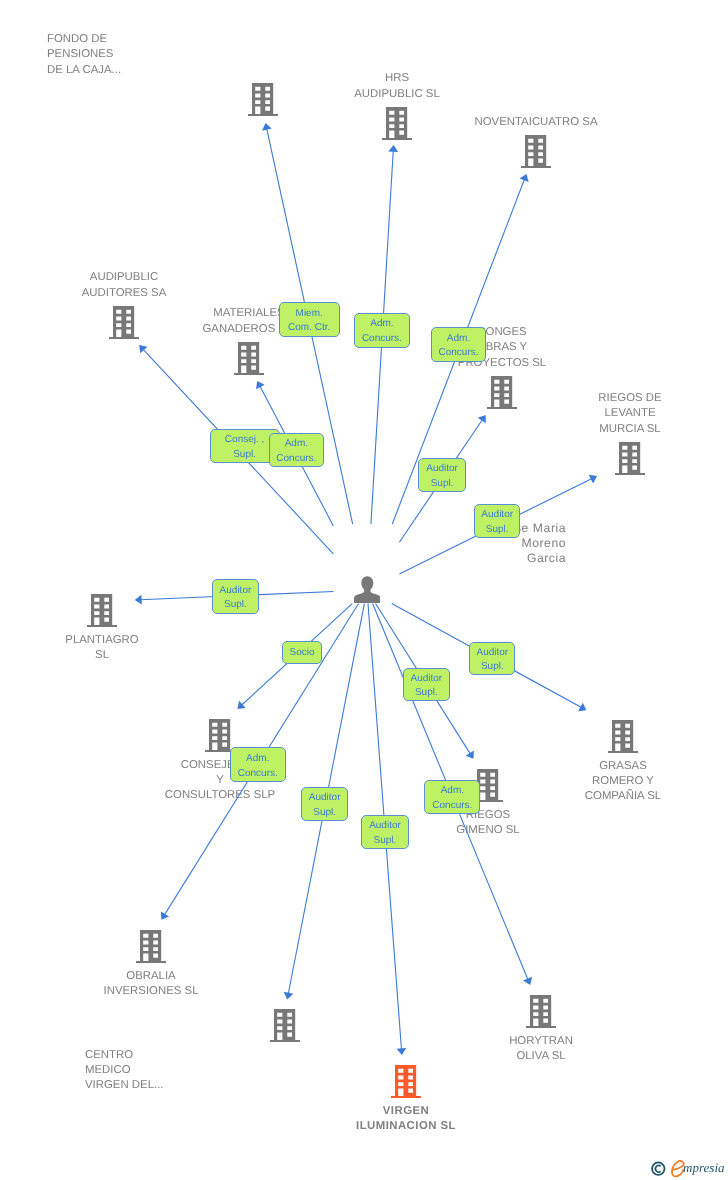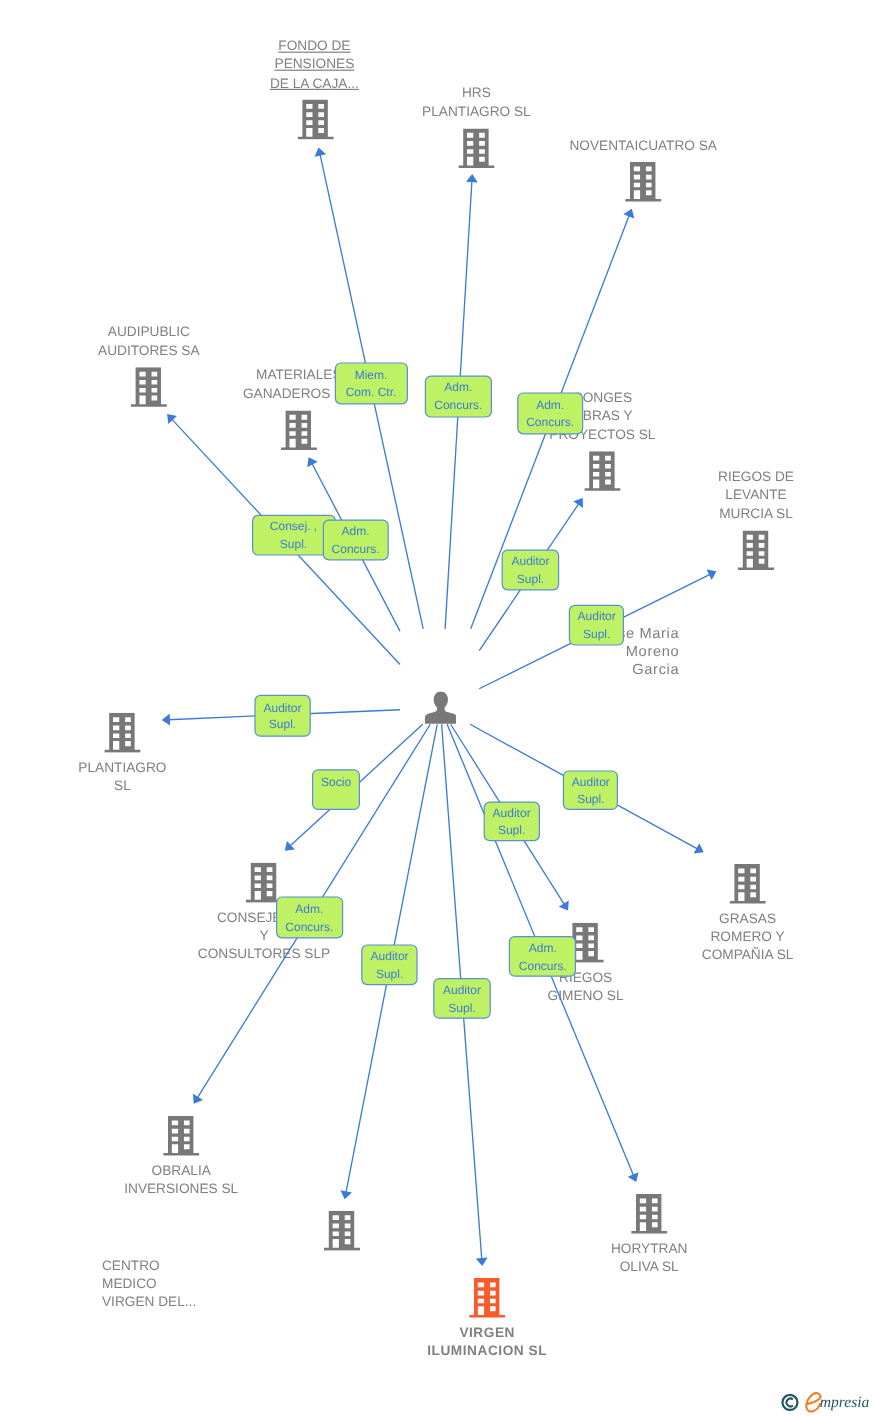--- a/index.html
+++ b/index.html
@@ -17,30 +17,30 @@
 </style>
 </head>
 <body>
 
 <div id="canvas">
   <div id="nodes-layer">
       <div class="node" style="left: 0px; top: 0px;">
         <svg width="30.4" height="33.4" viewBox="0 0 30.4 33.4" style="position: absolute; left: 247.8px; top: 83px;">
           <path d="M4 0 H25.2 V30.9 H30.4 V33.4 H0 V30.9 H4 Z M7.2 3.7 H12.4 V7.7 H7.2 Z M17.3 3.7 H22 V7.7 H17.3 Z M7.2 10.6 H12.4 V14.5 H7.2 Z M17.3 10.6 H22 V14.5 H17.3 Z M7.2 17.3 H12.4 V21.1 H7.2 Z M17.3 17.3 H22 V21.1 H17.3 Z M7.2 23.6 H12.4 V30.9 H7.2 Z M17.3 23.6 H22 V27.8 H17.3 Z" fill-rule="evenodd" fill="#787878"></path>
         </svg>
-        <div class="node-caption" style="left: 62px; width: 400px; text-align: center; top: 32.1px; text-decoration: underline;">FONDO DE
+        <div class="node-caption" style="left: 47px; width: 400px; text-align: left; top: 32.1px;">FONDO DE
 PENSIONES
 DE LA CAJA...</div>
       </div>
       <div class="node" style="left: 0px; top: 0px;">
         <svg width="30.4" height="33.4" viewBox="0 0 30.4 33.4" style="position: absolute; left: 381.8px; top: 107px;">
           <path d="M4 0 H25.2 V30.9 H30.4 V33.4 H0 V30.9 H4 Z M7.2 3.7 H12.4 V7.7 H7.2 Z M17.3 3.7 H22 V7.7 H17.3 Z M7.2 10.6 H12.4 V14.5 H7.2 Z M17.3 10.6 H22 V14.5 H17.3 Z M7.2 17.3 H12.4 V21.1 H7.2 Z M17.3 17.3 H22 V21.1 H17.3 Z M7.2 23.6 H12.4 V30.9 H7.2 Z M17.3 23.6 H22 V27.8 H17.3 Z" fill-rule="evenodd" fill="#787878"></path>
         </svg>
         <div class="node-caption" style="left: 197px; width: 400px; text-align: center; top: 71.4px;">HRS
-PLANTIAGRO SL</div>
+AUDIPUBLIC SL</div>
       </div>
       <div class="node" style="left: 0px; top: 0px;">
         <svg width="30.4" height="33.4" viewBox="0 0 30.4 33.4" style="position: absolute; left: 520.8px; top: 135px;">
           <path d="M4 0 H25.2 V30.9 H30.4 V33.4 H0 V30.9 H4 Z M7.2 3.7 H12.4 V7.7 H7.2 Z M17.3 3.7 H22 V7.7 H17.3 Z M7.2 10.6 H12.4 V14.5 H7.2 Z M17.3 10.6 H22 V14.5 H17.3 Z M7.2 17.3 H12.4 V21.1 H7.2 Z M17.3 17.3 H22 V21.1 H17.3 Z M7.2 23.6 H12.4 V30.9 H7.2 Z M17.3 23.6 H22 V27.8 H17.3 Z" fill-rule="evenodd" fill="#787878"></path>
         </svg>
         <div class="node-caption" style="left: 336px; width: 400px; text-align: center; top: 114.7px;">NOVENTAICUATRO SA</div>
       </div>
       <div class="node" style="left: 0px; top: 0px;">
         <svg width="30.4" height="33.4" viewBox="0 0 30.4 33.4" style="position: absolute; left: 108.8px; top: 306px;">
           <path d="M4 0 H25.2 V30.9 H30.4 V33.4 H0 V30.9 H4 Z M7.2 3.7 H12.4 V7.7 H7.2 Z M17.3 3.7 H22 V7.7 H17.3 Z M7.2 10.6 H12.4 V14.5 H7.2 Z M17.3 10.6 H22 V14.5 H17.3 Z M7.2 17.3 H12.4 V21.1 H7.2 Z M17.3 17.3 H22 V21.1 H17.3 Z M7.2 23.6 H12.4 V30.9 H7.2 Z M17.3 23.6 H22 V27.8 H17.3 Z" fill-rule="evenodd" fill="#787878"></path>
@@ -228,21 +228,21 @@
         <span style="top: 19.75px;">Supl.</span>
       </div>
       <div class="edge-label" style="left: 474px; top: 503.6px; width: 46.4px; height: 34.4px;">
         <span style="top: 5.45px;">Auditor</span>
         <span style="top: 19.95px;">Supl.</span>
       </div>
       <div class="edge-label" style="left: 211.9px; top: 579.1px; width: 47.1px; height: 34.9px;">
         <span style="top: 5.7px;">Auditor</span>
         <span style="top: 20.2px;">Supl.</span>
       </div>
-      <div class="edge-label" style="left: 260px; top: 641.4px; width: 40.1px; height: 34px;">
+      <div class="edge-label" style="left: 282px; top: 641.4px; width: 40.1px; height: 23px;">
         <span style="top: 5.45px;">Socio</span>
       </div>
       <div class="edge-label" style="left: 469.2px; top: 642px; width: 46.3px; height: 33.4px;">
         <span style="top: 4.95px;">Auditor</span>
         <span style="top: 19.45px;">Supl.</span>
       </div>
       <div class="edge-label" style="left: 403px; top: 667.8px; width: 46.7px; height: 33px;">
         <span style="top: 4.75px;">Auditor</span>
         <span style="top: 19.25px;">Supl.</span>
       </div>

